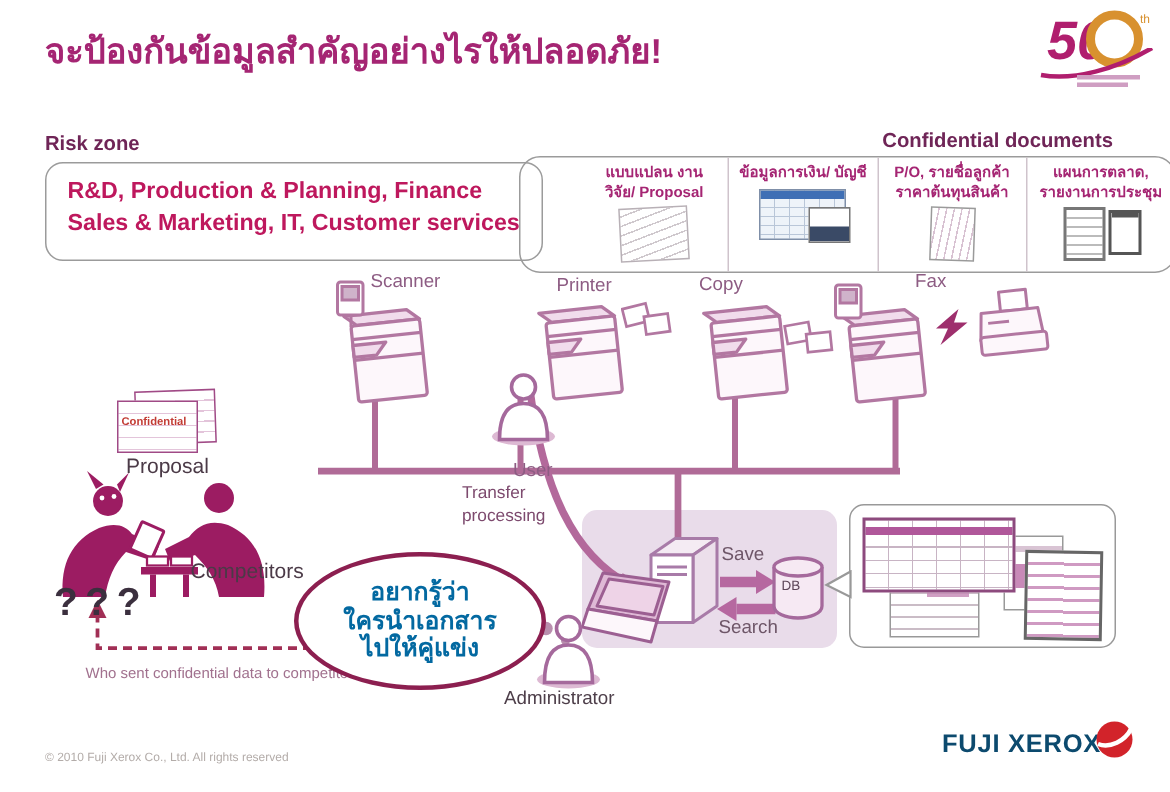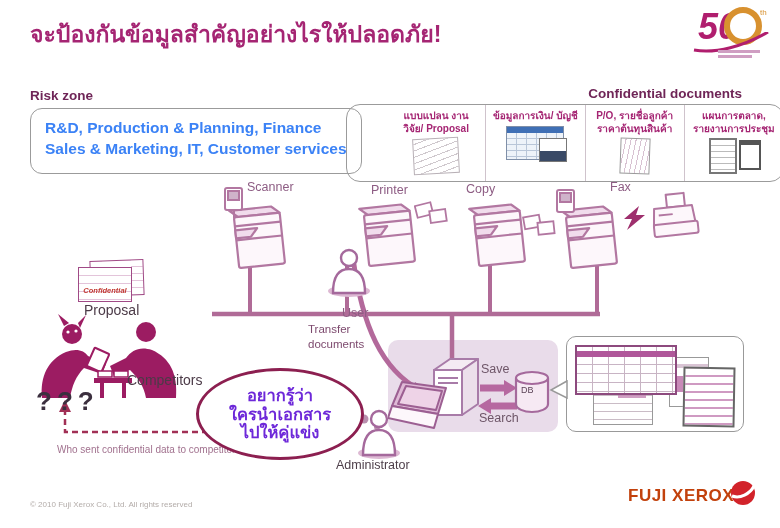--- a/index.html
+++ b/index.html
@@ -16,21 +16,21 @@
   .anniv-th{position:absolute;left:62px;top:2px;font-size:8px;color:#d8912f;font-weight:normal;}
   .anniv-swoosh{position:absolute;left:-6px;top:26px;}
   .anniv-cap1,.anniv-cap2{position:absolute;left:20px;height:3px;background:#cf9ec2;}
   .anniv-cap1{top:44px;width:42px;} .anniv-cap2{top:49px;width:34px;}
 
   .zone-label{font-size:13.5px;color:#6f2557;font-weight:bold;}
   .risk-label{left:30px;top:88px;}
   .confdoc-label{left:560px;top:86px;width:182px;text-align:right;}
 
   .risk-box{left:30px;top:108px;width:302px;height:46px;border:1.5px solid #9b9b9b;border-radius:12px;
-            padding:9px 14px;color:#3b82f6;font-size:15.5px;font-weight:bold;line-height:1.35;}
+            padding:9px 14px;color:#be185d;font-size:15.5px;font-weight:bold;line-height:1.35;}
 
   .conf-box{left:346px;top:104px;width:396px;height:76px;border:1.5px solid #9b9b9b;border-radius:14px;display:flex;padding-left:40px;}
   .conf-item{flex:1;position:relative;padding-top:5px;text-align:center;border-right:1px solid #cfc3cc;}
   .conf-item:last-child{border-right:none;}
   .conf-l{display:block;font-size:10px;color:#a52573;font-weight:bold;line-height:1.25;}
   .thumb{position:relative;margin:3px auto 0;}
   .thumb-sketch{width:44px;height:34px;background:#fff;border:1px solid #b8b0b6;transform:rotate(-3deg);
     background-image:repeating-linear-gradient(-18deg,transparent 0 5px,#cfc8cd 5px 6px);}
   .thumb-sheet{width:56px;height:32px;background:#eef3f9;border:1px solid #7f8fa8;
     background-image:linear-gradient(#3f6fb5 0 6px,transparent 6px),
@@ -52,30 +52,30 @@
 
   .transfer{left:308px;top:322px;font-size:11.5px;color:#7d4a6e;line-height:1.3;}
 
   .zone{left:388px;top:340px;width:170px;height:92px;background:#e9dcea;border-radius:10px;}
   .save-label{left:481px;top:362px;font-size:12.5px;color:#6e5668;}
   .search-label{left:479px;top:411px;font-size:12.5px;color:#6e5668;}
   .db-label{left:521px;top:385px;font-size:9px;font-weight:normal;color:#5d4558;}
 
   .bubble{left:196px;top:368px;width:162px;height:86px;border:3px solid #8c1f50;border-radius:50%;background:#fff;
     display:flex;flex-direction:column;align-items:center;justify-content:center;z-index:6;}
-  .bubble div{font-size:16.5px;font-weight:bold;color:#6d28d9;line-height:1.12;}
+  .bubble div{font-size:16.5px;font-weight:bold;color:#0369a1;line-height:1.12;}
 
   .proposal-wrap{left:78px;top:260px;width:74px;height:44px;}
   .paper{position:absolute;background:#fff;border:1.5px solid #a04a86;}
   .paper-back{left:12px;top:0;width:52px;height:34px;transform:rotate(-2deg);
     background-image:repeating-linear-gradient(#0000 0 6px,#e3c4da 6px 7px);}
   .paper-front{left:0;top:7px;width:52px;height:33px;
     background-image:repeating-linear-gradient(#0000 0 7px,#e3c4da 7px 8px);}
-  .stamp{position:absolute;left:2px;top:18px;width:48px;text-align:center;font-size:7.5px;font-weight:bold;
-    color:#c23b34;font-style:italic;}
+  .stamp{position:absolute;left:2px;top:8px;width:48px;font-size:7.5px;font-weight:bold;
+    color:#c23b34;}
   .proposal-label{left:84px;top:302px;font-size:14px;color:#4b3a47;}
 
   .qqq{left:36px;top:386px;font-size:26px;font-weight:bold;color:#3b2f3e;letter-spacing:5px;}
   .competitors-label{left:88px;top:372px;font-size:14px;color:#4b3a47;padding-left:39px;}
   .arrow-caption{left:57px;top:444px;font-size:10px;color:#a1718e;}
 
   .callout{left:566px;top:336px;width:176px;height:94px;border:1.5px solid #999;border-radius:10px;background:#fff;z-index:2;}
   .co-sheet{position:absolute;left:8px;top:8px;width:98px;height:46px;background:#fff;border:2px solid #8d4a7e;z-index:3;
     background-image:linear-gradient(#0000 0 4px,#b0579a 4px 10px,#0000 10px),
     repeating-linear-gradient(#0000 0 8px,#c8b4c4 8px 9px),
@@ -83,21 +83,21 @@
   .co-check{position:absolute;left:26px;top:34px;width:58px;height:52px;background:#fff;border:1.5px solid #999;
     background-image:repeating-linear-gradient(#0000 0 7px,#cabcc6 7px 8px);}
   .co-check::after{content:"";position:absolute;left:24px;top:12px;width:28px;height:14px;background:#c487b4;opacity:.8;}
   .co-doc{position:absolute;left:102px;top:20px;width:38px;height:48px;background:#fff;border:1.5px solid #999;
     background-image:linear-gradient(#0000 0 6px,#d9c4d4 6px 10px,#0000 10px);}
   .co-doc::after{content:"";position:absolute;left:6px;top:18px;width:20px;height:16px;background:#b0579a;opacity:.7;}
   .co-lined{position:absolute;left:116px;top:30px;width:48px;height:56px;background:#fff;border:2px solid #666;
     background-image:repeating-linear-gradient(#0000 0 6px,#cf9ac2 6px 8px);transform:rotate(1deg);}
 
   .copyright{left:30px;top:500px;font-size:8px;color:#b3aca9;}
-  .brand{left:628px;top:486px;font-size:17px;font-weight:bold;color:#c2410c;letter-spacing:.5px;}
+  .brand{left:628px;top:486px;font-size:17px;font-weight:bold;color:#0c4a6e;letter-spacing:.5px;}
   .sphere{left:730px;top:480px;}
 
   .overlay{left:0;top:0;z-index:2;pointer-events:none;}
   .fig{z-index:4;} .lbl{z-index:5;}
 </style>
 </head>
 <body>
 
 <div class="slide">
 
@@ -249,21 +249,21 @@
     <ellipse cx="23" cy="43" rx="21" ry="6" fill="#ddb9d3"></ellipse>
     <g stroke="#a5699c" stroke-width="2.4" fill="#fff">
       <circle cx="23" cy="10" r="8"></circle>
       <path d="M7 45 C7 28 13 21 23 21 C33 21 39 28 39 45 Z"></path>
     </g>
   </svg>
   <span class="abs dev-label lbl" style="left:342px;top:306px;">User</span>
 
   <div class="abs transfer lbl">
     <div>Transfer</div>
-    <div>documents</div>
+    <div>processing</div>
   </div>
 
   <svg class="abs fig" style="left:424px;top:354px;" width="58" height="68" viewBox="0 0 58 68">
     <g stroke="#a87ba8" stroke-width="2" fill="#fff" stroke-linejoin="round">
       <polygon points="10,16 26,5 54,5 38,16" fill="#f4ebf3"></polygon>
       <polygon points="38,16 54,5 54,50 38,61" fill="#ecdfeb"></polygon>
       <rect x="10" y="16" width="28" height="45"></rect>
       <line x1="14" y1="24" x2="34" y2="24"></line>
       <line x1="14" y1="29" x2="34" y2="29"></line>
     </g>

